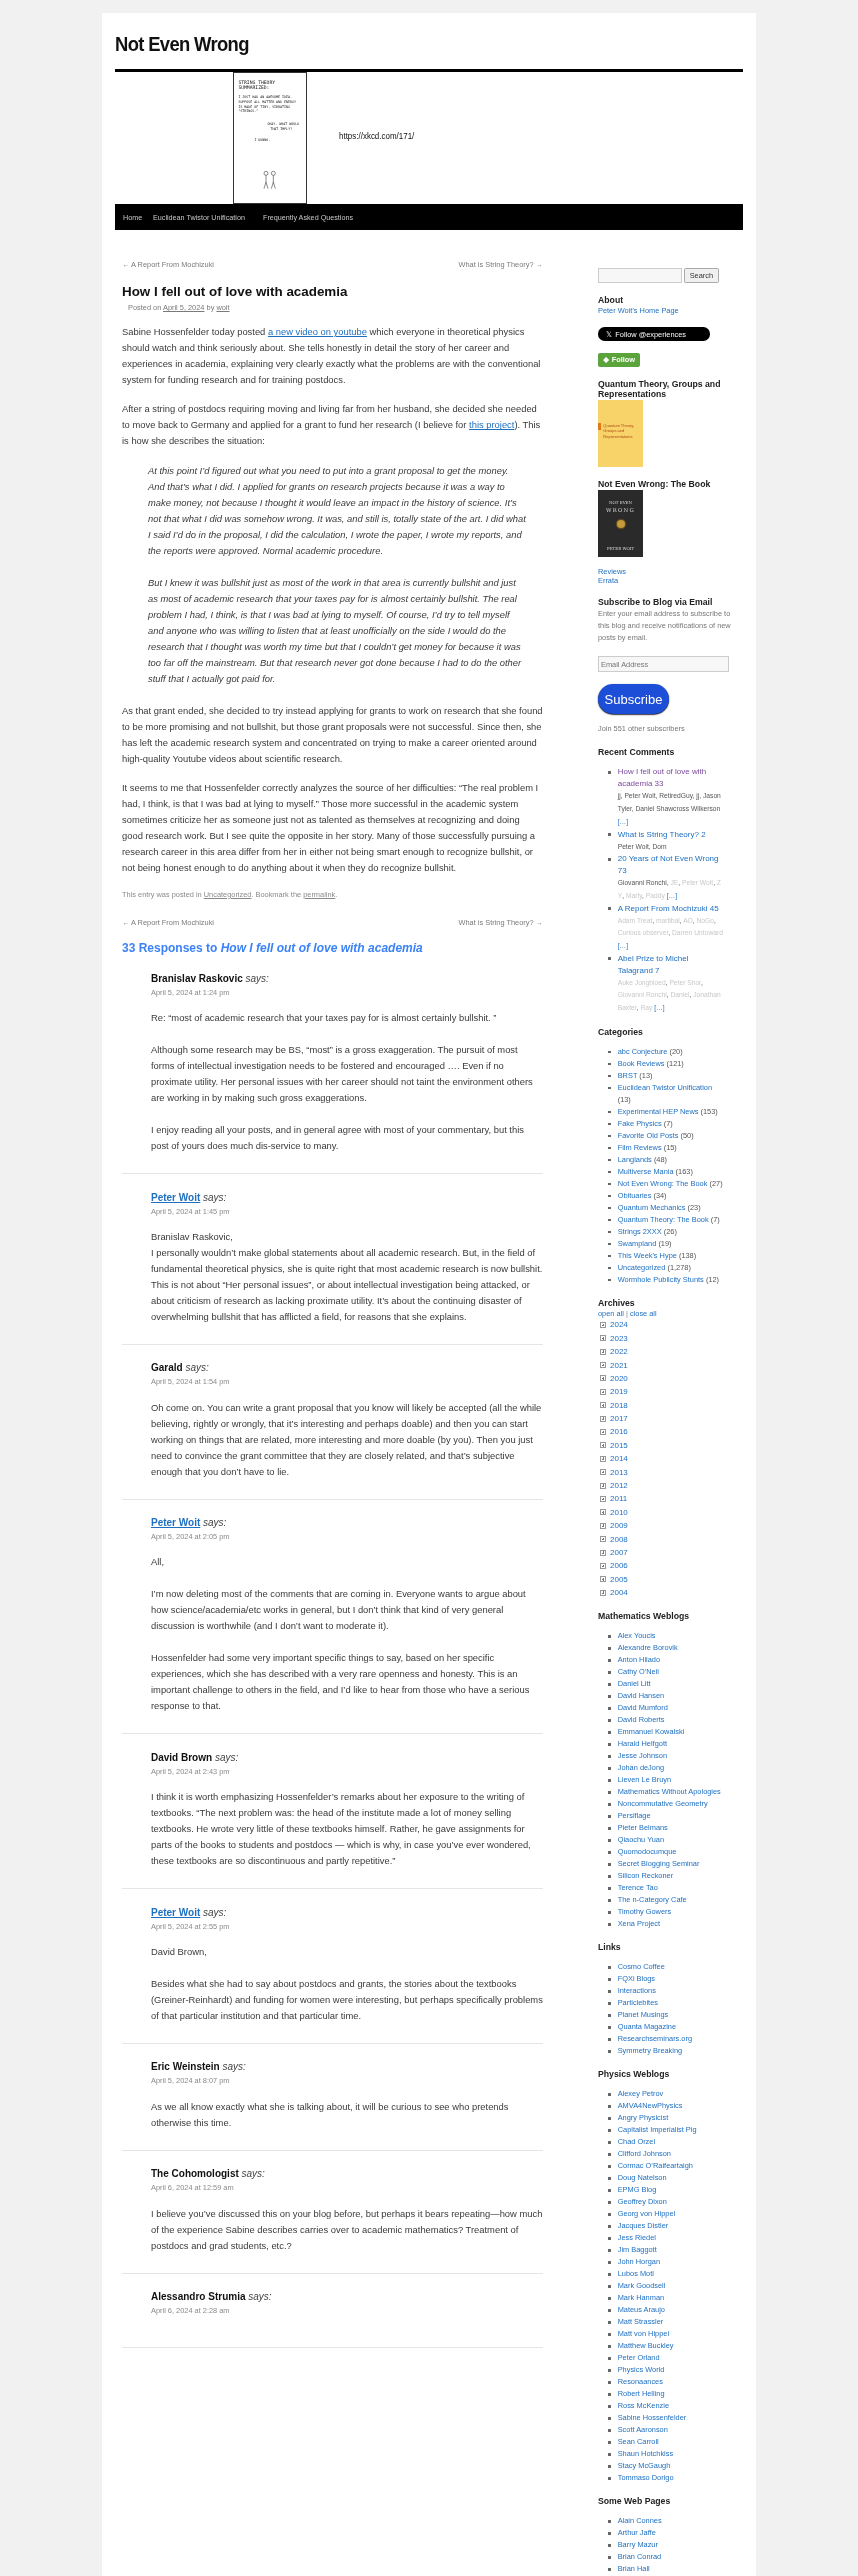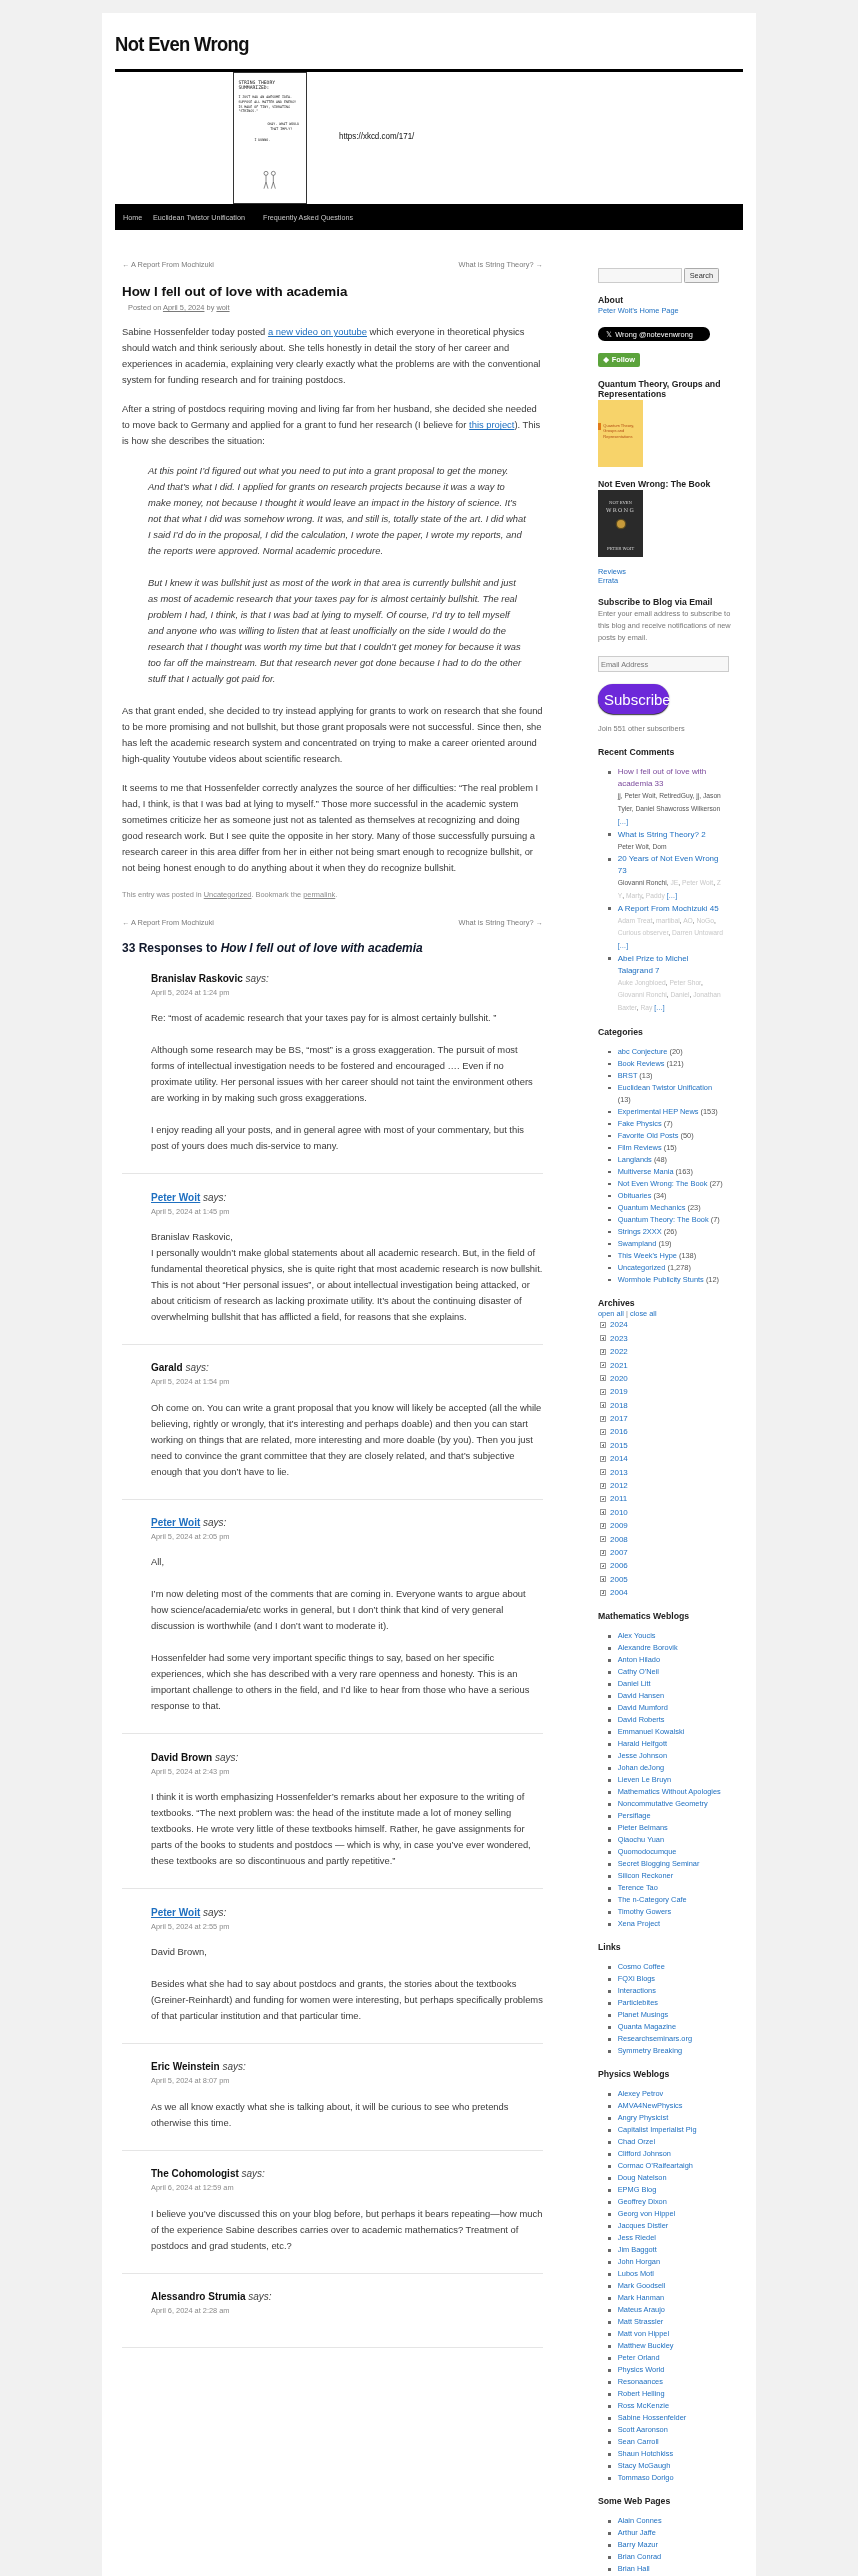--- a/index.html
+++ b/index.html
@@ -103,21 +103,21 @@
   .para {
     font-size: 9.4px; line-height: 16px; color: #3a3a3a; margin: 0 0 13.4px 0;
   }
   .quote {
     font-style: italic;
     font-size: 9.4px; line-height: 16px; color: #3a3a3a;
     margin: 0 0 16px 26px; padding-right: 16px;
   }
   .entry-footer { font-size: 7.4px; color: #8a8a8a; margin: 6.7px 0 19px 0; }
   .entry-footer a { color: #8a8a8a; }
-  .responses-title { font-size: 12px; font-weight: bold; color: #0f172a; margin: 9.4px 0 17.4px 0; }
+  .responses-title { font-size: 12px; font-weight: bold; color: #3b82f6; margin: 9.4px 0 17.4px 0; }
   .comment {
     padding: 17.4px 0 19px 29px;
     border-bottom: 0.7px solid #e5e5e5;
   }
   .comment:first-of-type { padding-top: 0; }
   .c-author { font-size: 10px; font-weight: bold; color: #111; }
   .c-author a { color: #1e6fc0; }
   .c-says { font-style: italic; font-weight: normal; color: #444; }
   .c-date { font-size: 7.4px; color: #8a8a8a; margin: 4px 0 13.4px 0; }
   .c-body p { font-size: 9.4px; line-height: 16px; color: #3a3a3a; margin: 0 0 16px 0; }
@@ -168,21 +168,21 @@
     box-shadow: 0 0 0 1.3px #5a4a20;
   }
   .book-new .a { position: absolute; bottom: 6.7px; left: 0; right: 0; }
   .w-text { color: #777; line-height: 12px; }
   .email-input {
     width: 131px; height: 16px; border: 0.7px solid #ccc; background: #f7f7f7;
     margin-top: 12px; font-size: 7.4px; color: #888; padding-left: 2px;
   }
   .sub-btn {
     margin-top: 12px; width: 71px; height: 30px; border-radius: 15.4px;
-    background: #6d28d9; color: #fff; font-size: 15px; border: none;
+    background: #1d4ed8; color: #fff; font-size: 13px; border: none;
     box-shadow: 0 0.7px 1.3px #000;
   }
   ul.sq { list-style: none; margin: 9px; padding: 0; }
   ul.sq li { position: relative; padding-left: 10.7px; line-height: 12px; }
   ul.sq li::before {
     content: ""; position: absolute; left: 1.3px; top: 4.7px; width: 2.7px; height: 2.7px; background: #666;
   }
   .rc-title a { color: #1e6fc0; font-size: 8px; }
   .rc-title.visited a { color: #7b4a9c; }
   .rc-names { color: #555; font-size: 6.7px; line-height: 12.7px; }
@@ -343,21 +343,21 @@
     </div>
 
     <div class="widget">
       <div class="w-title">About</div>
       <a href="#">Peter Woit’s Home Page</a>
     </div>
 
     <div class="widget">
       <a href="#" class="x-follow" style="color:#fff">
         <span>𝕏</span>
-        <span>Wrong @notevenwrong</span>
+        <span>Follow @experiences</span>
       </a>
     </div>
 
     <div class="widget">
       <a href="#" class="fb-follow" style="color:#fff">
         <span>◆</span>
         <span>Follow</span>
       </a>
     </div>
 

